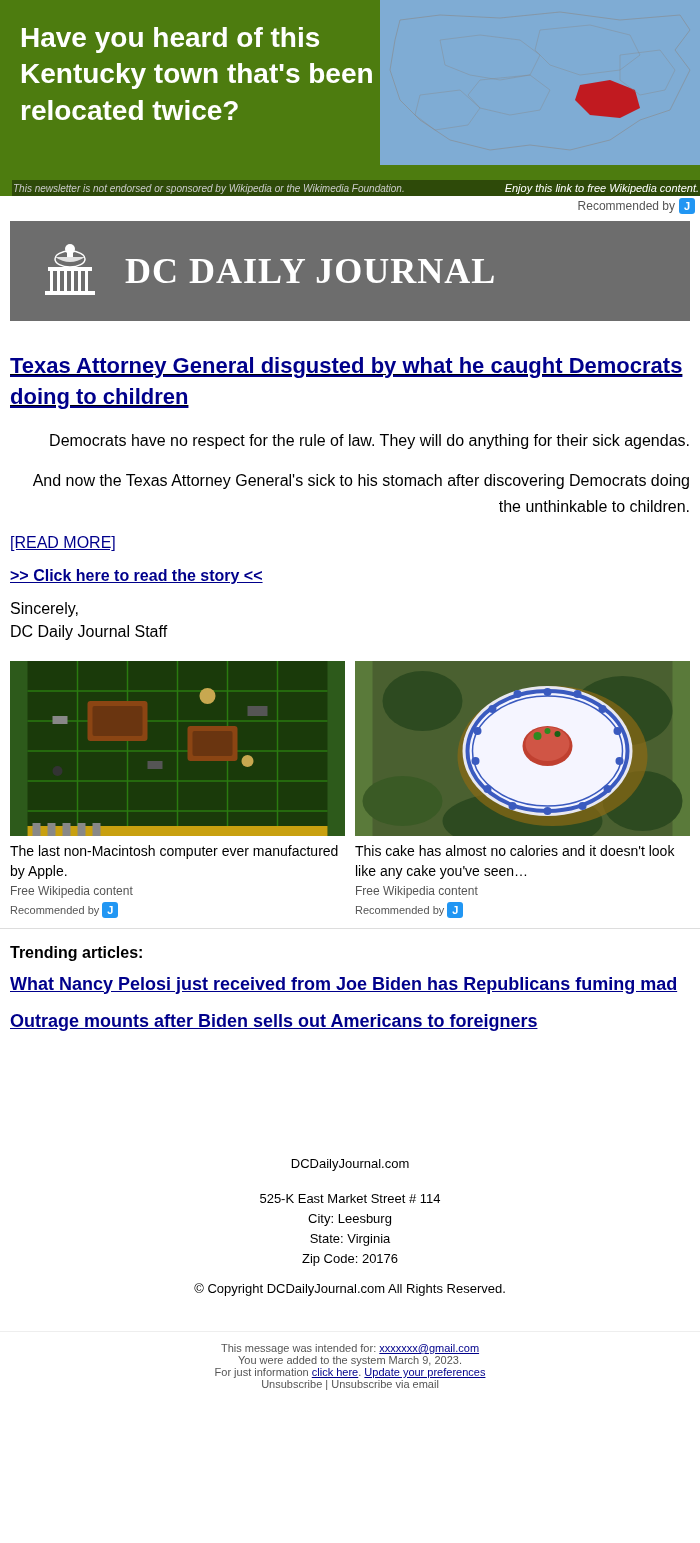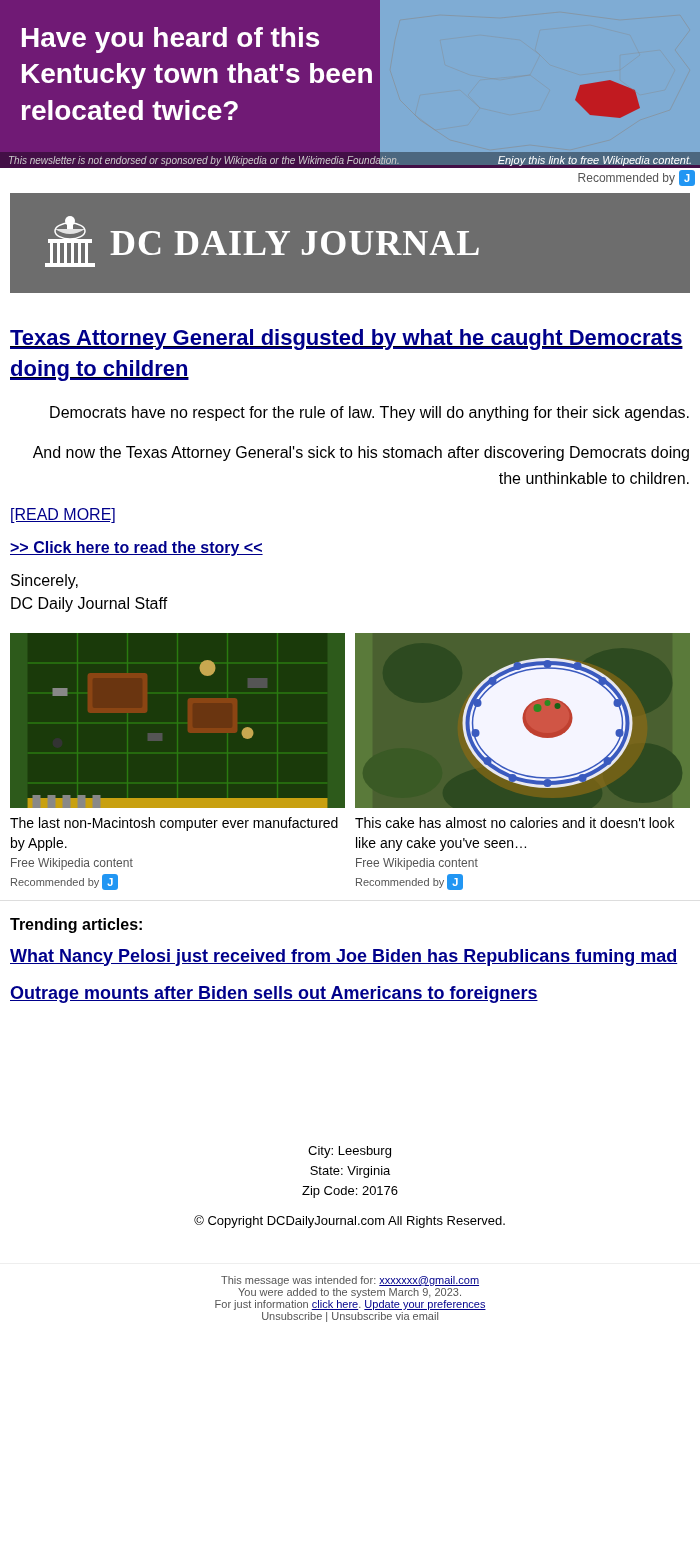--- a/index.html
+++ b/index.html
@@ -8,22 +8,22 @@
       font-size: 16px;
       color: #000;
       background: #fff;
       width: 700px;
       margin: 0 auto;
     }
 
     
     .top-banner {
       width: 700px;
-      height: 168px;
-      background: #701a75;
+      height: 196px;
+      background: #4d7c0f;
       position: relative;
       overflow: hidden;
     }
     .top-banner-text {
       position: absolute;
       top: 20px;
       left: 20px;
       color: #fff;
       font-size: 28px;
       font-weight: bold;
@@ -37,27 +37,27 @@
       width: 320px;
       height: 165px;
     }
     .top-banner-map svg {
       width: 100%;
       height: 100%;
     }
     .top-banner-footer {
       position: absolute;
       bottom: 0;
-      left: 0;
+      left: 12px;
       right: 0;
       background: rgba(0,0,0,0.4);
       display: flex;
       justify-content: space-between;
       align-items: center;
-      padding: 2px 8px;
+      padding: 2px 1px;
     }
     .top-banner-footer .disclaimer {
       color: #ccc;
       font-size: 10px;
       font-style: italic;
     }
     .top-banner-footer .enjoy {
       color: #fff;
       font-size: 11px;
       font-style: italic;
@@ -84,20 +84,21 @@
       font-weight: bold;
       text-align: center;
       line-height: 16px;
       border-radius: 3px;
     }
     .journal-header-inner {
       background: #6d6d6d;
       display: flex;
       align-items: center;
       padding: 10px 20px;
+      gap: 15px;
     }
     .capitol-icon {
       width: 80px;
       height: 80px;
       flex-shrink: 0;
     }
     .journal-title-text {
       color: #fff;
       font-size: 36px;
       font-weight: bold;
@@ -453,21 +454,23 @@
   </div>
 
   <div class="trending-article">
     <a href="#">Outrage mounts after Biden sells out Americans to foreigners</a>
   </div>
 </div>
 
 <div class="footer-spacer"></div>
 
 <div class="footer">
+  <p>DCDailyJournal.com</p>
   <br>
+  <p>525-K East Market Street # 114</p>
   <p>City:  Leesburg</p>
   <p>State:  Virginia</p>
   <p>Zip Code:  20176</p>
   <p class="copyright">© Copyright DCDailyJournal.com All Rights Reserved.</p>
 </div>
 
 <div class="footer-message">
   <p>
     <span>This message was intended for:</span>
     <a href="#">xxxxxxx@gmail.com</a>

